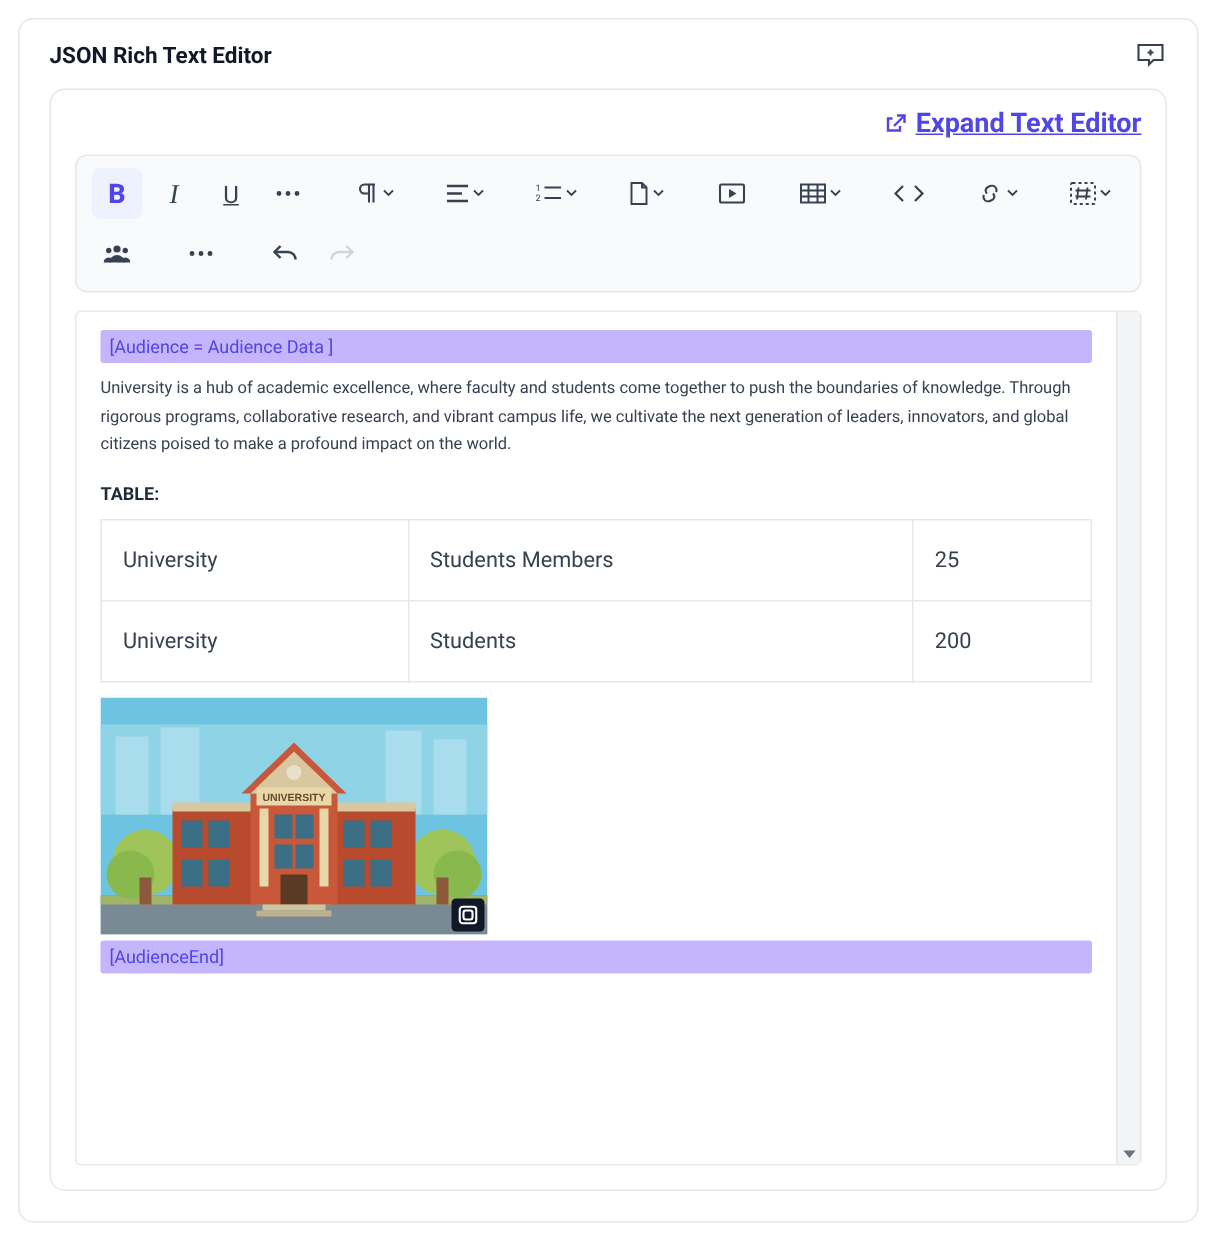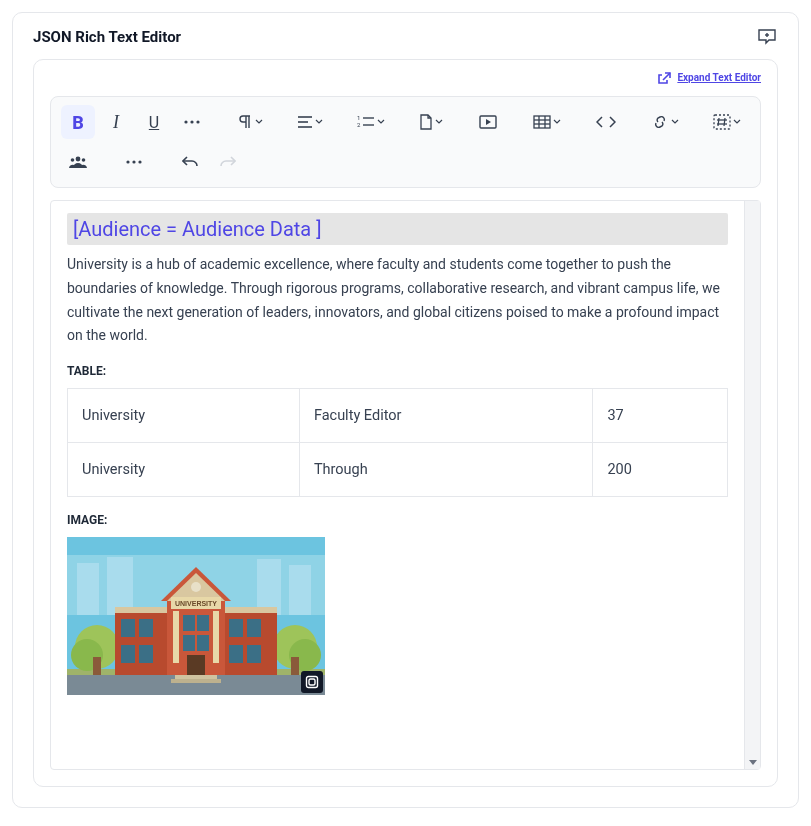--- a/index.html
+++ b/index.html
@@ -40,24 +40,25 @@
     padding: 12px 16px 16px 16px;
     background: #fff;
   }
   .expand-row {
     display: flex;
     justify-content: flex-end;
     margin-bottom: 10px;
   }
   .expand-link {
     display: inline-flex;
+    align-items: center;
     gap: 6px;
     color: #4f46e5;
     font-weight: 700;
-    font-size: 10px;
+    font-size: 18px;
     text-decoration: underline;
     cursor: pointer;
   }
   .toolbar-wrap {
     border: 1px solid #e5e7eb;
     border-radius: 8px;
     background: #f9fafb;
     padding: 8px 10px;
   }
   .tb-row {
@@ -110,31 +111,31 @@
   }
   .scroll-arrow {
     width: 0; height: 0;
     border-left: 4px solid transparent;
     border-right: 4px solid transparent;
     border-top: 5px solid #6b7280;
     margin-bottom: 2px;
     cursor: pointer;
   }
   .tag-bar {
-    background: #e5e5e5;
+    background: #c4b5fd;
     color: #4f46e5;
     padding: 4px 6px;
-    font-size: 20px;
+    font-size: 12px;
     border-radius: 2px;
   }
   .body-text {
     margin-top: 8px;
     line-height: 1.7;
     color: #374151;
-    font-size: 14px;
+    font-size: 11px;
   }
   .section-label {
     font-weight: 700;
     margin-top: 16px;
     margin-bottom: 10px;
     font-size: 12px;
   }
   table.data {
     width: 100%;
     border-collapse: collapse;
@@ -356,32 +357,31 @@
         <div class="tag-bar">[Audience = Audience Data ]</div>
 
         <div class="body-text">University is a hub of academic excellence, where faculty and students come together to push the boundaries of knowledge. Through rigorous programs, collaborative research, and vibrant campus life, we cultivate the next generation of leaders, innovators, and global citizens poised to make a profound impact on the world.</div>
 
         <div class="section-label">TABLE:</div>
 
         <table class="data">
           <tbody>
               <tr>
             <td>University</td>
-            <td>Faculty Editor</td>
-            <td>37</td>
+            <td>Students Members</td>
+            <td>25</td>
           </tr>
           <tr>
             <td>University</td>
-            <td>Through</td>
+            <td>Students</td>
             <td>200</td>
           </tr>
         </tbody>
           </table>
 
-        <div class="section-label">IMAGE:</div>
 
         <div class="image-wrap">
           <svg width="258" height="158" viewBox="0 0 258 158">
 
             <rect x="0" y="0" width="258" height="158" fill="#6cc4e0"></rect>
 
             <rect x="0" y="18" width="258" height="60" fill="#8fd3e6"></rect>
             <rect x="10" y="26" width="22" height="52" fill="#a9dced"></rect>
             <rect x="40" y="20" width="26" height="58" fill="#a9dced"></rect>
             <rect x="190" y="22" width="24" height="56" fill="#a9dced"></rect>
@@ -433,20 +433,21 @@
             <rect x="104" y="142" width="50" height="4" fill="#bdb18e"></rect>
           </svg>
           <div class="img-overlay-btn">
             <svg width="14" height="14" viewBox="0 0 14 14" fill="none" stroke="#fff" stroke-width="1.4">
                 <rect x="1.5" y="1.5" width="11" height="11" rx="2"></rect>
                 <rect x="4" y="4" width="6" height="6" rx="1.5"></rect>
               </svg>
           </div>
         </div>
 
+        <div class="tag-bar" style="margin-top:4px">[AudienceEnd]</div>
 
       </div>
       <div class="scrollbar">
         <div class="scroll-arrow"></div>
       </div>
     </div>
 
   </div>
 </div>
 

